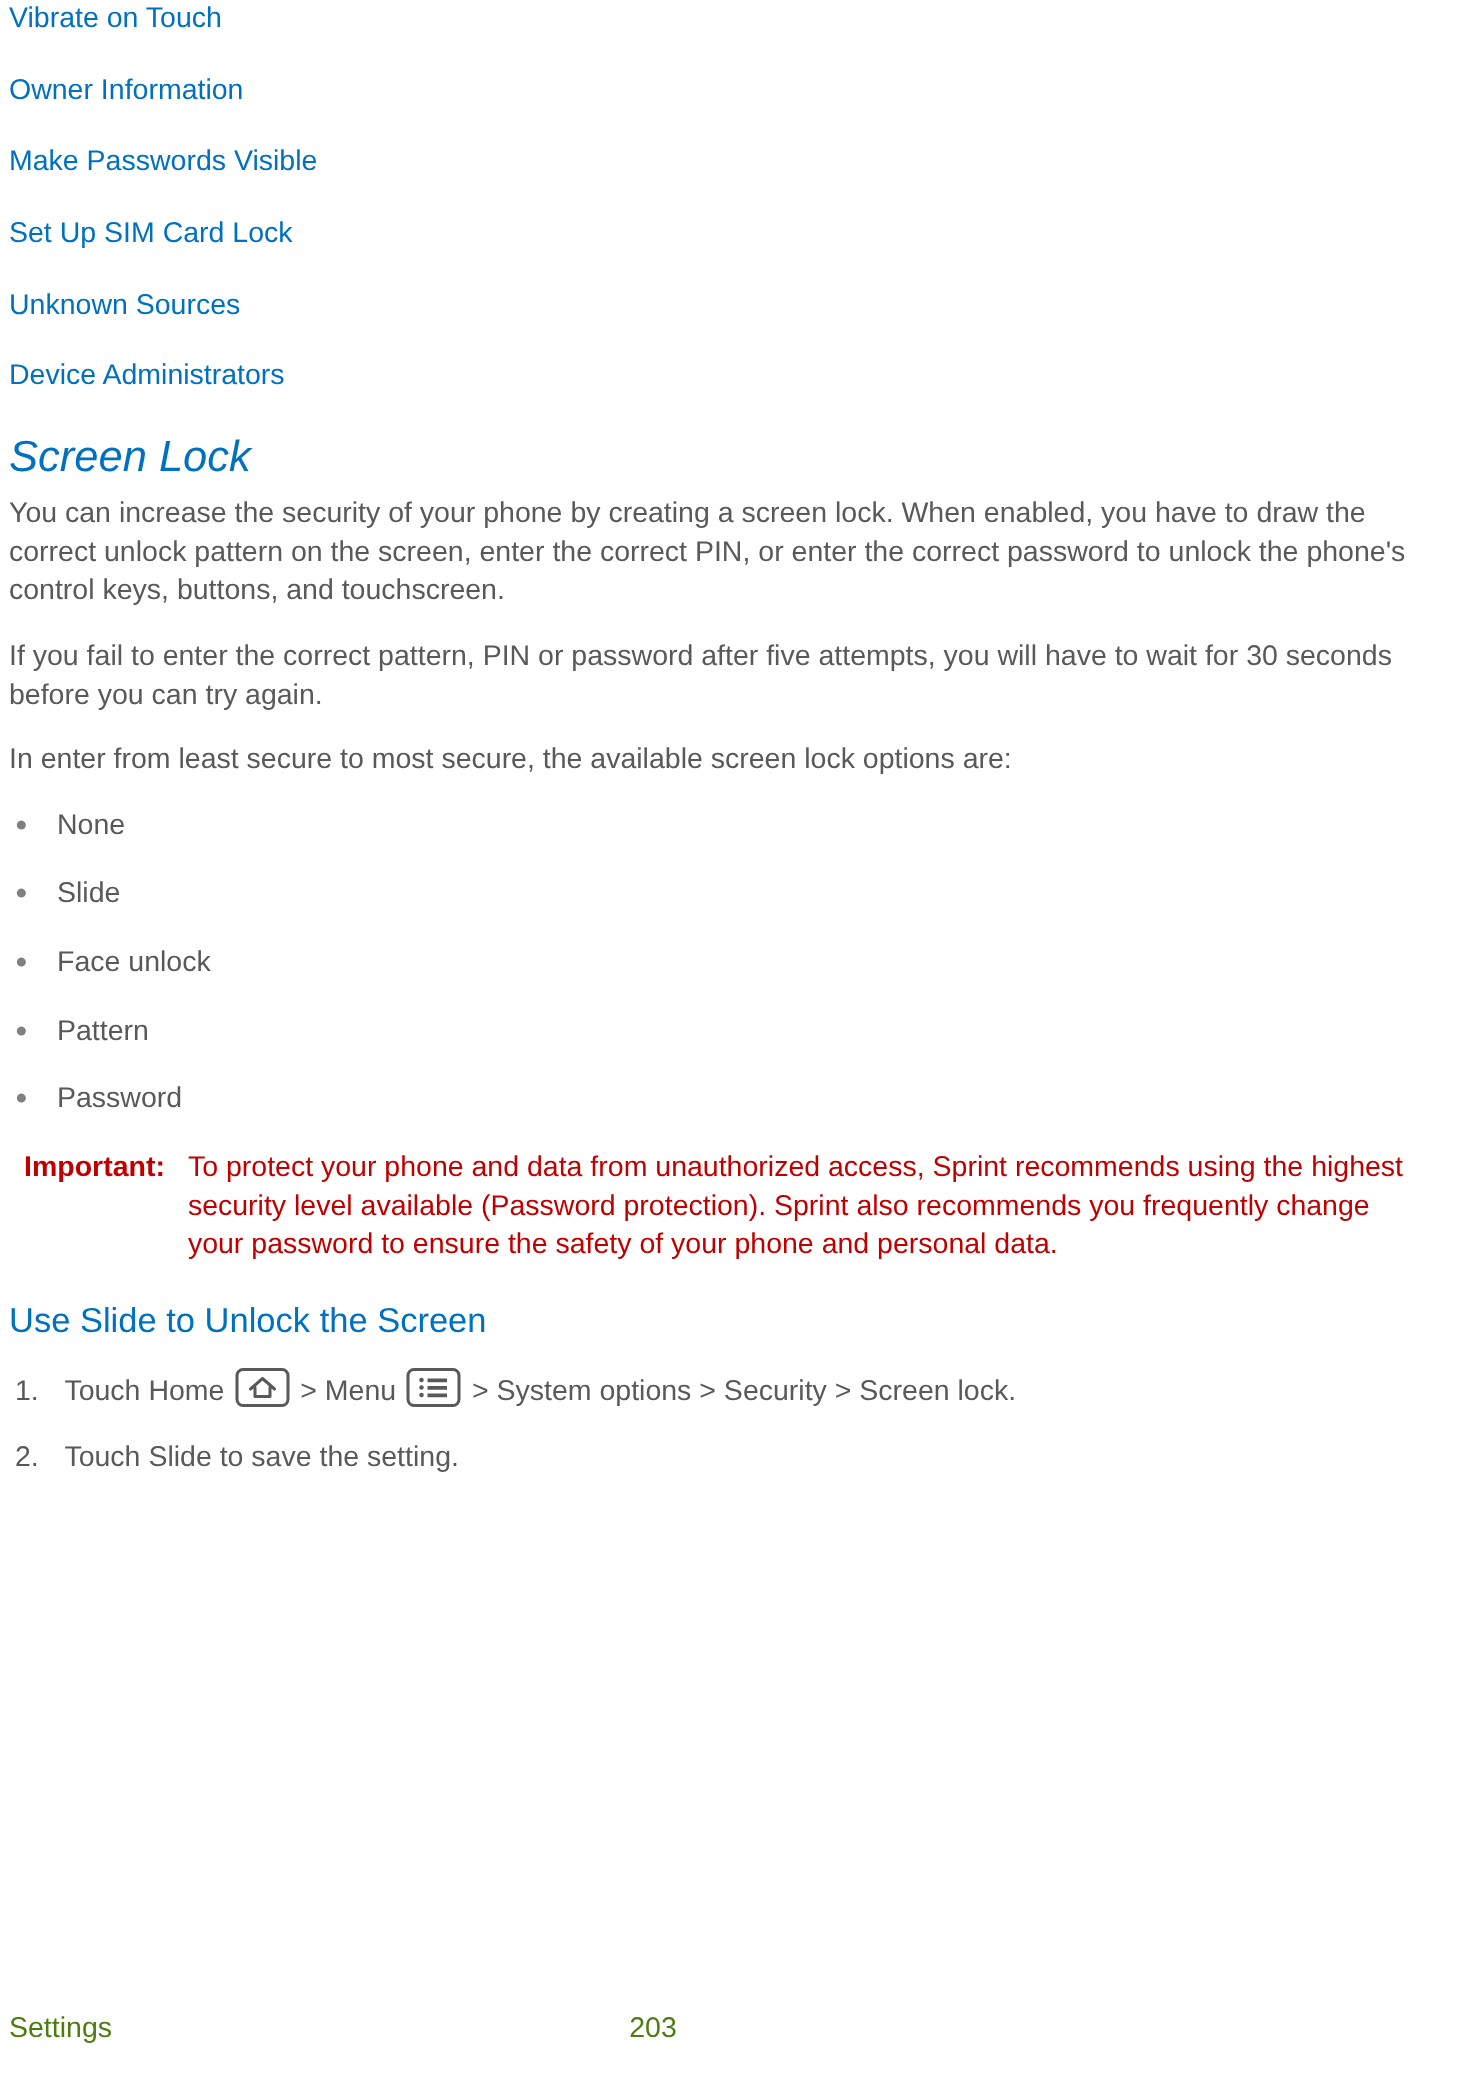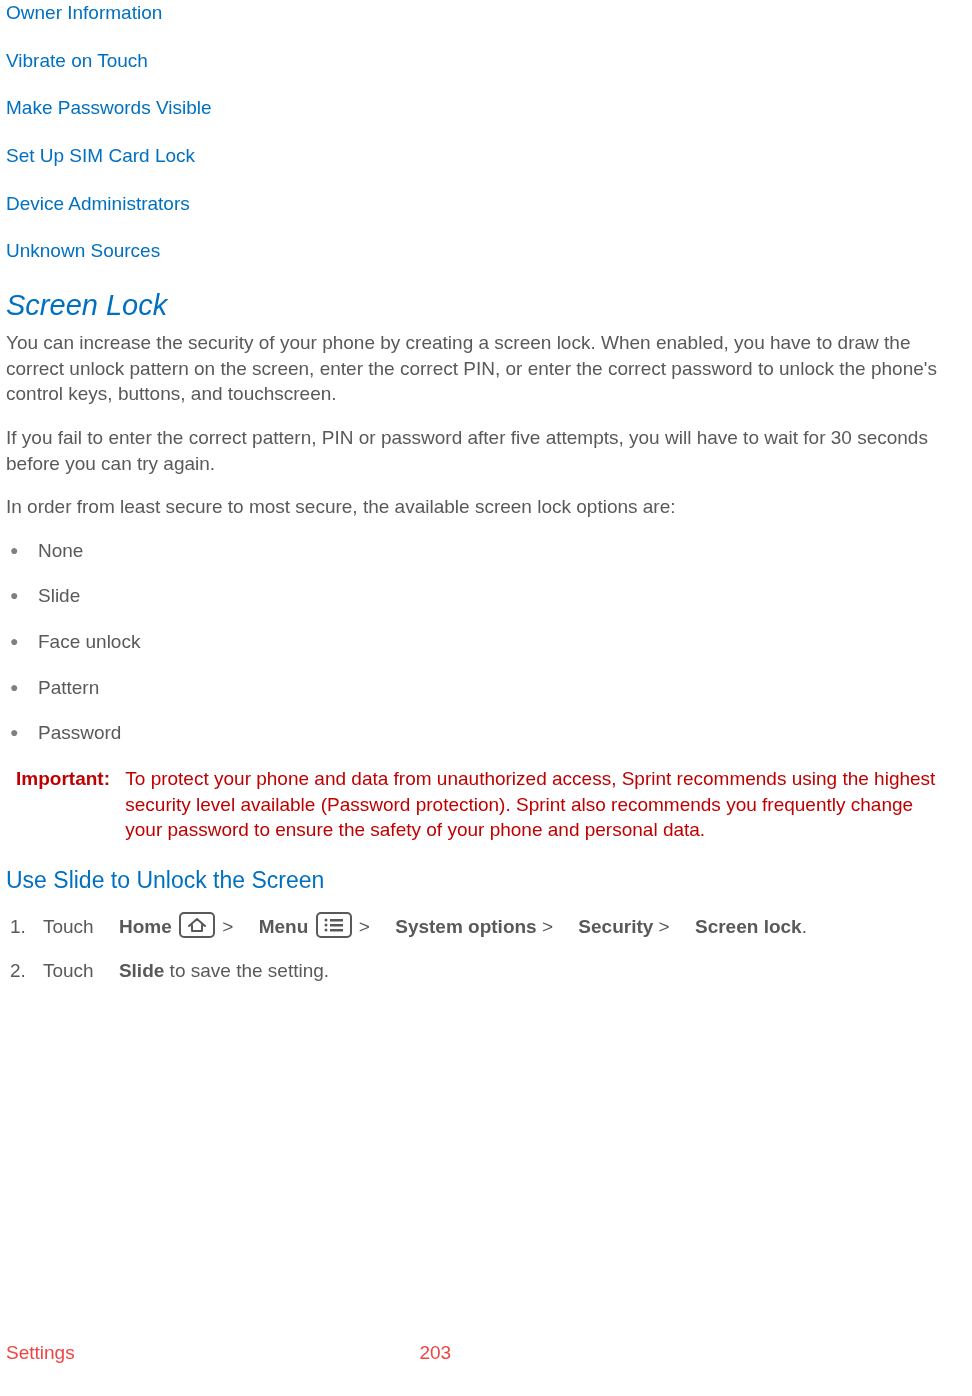--- a/index.html
+++ b/index.html
@@ -82,22 +82,21 @@
       counter-increment: step;
       margin-bottom: 18px;
     }
     .steps li::before {
       content: counter(step) ".";
       display: inline-block;
       width: 28px;
       margin-left: -28px;
     }
     .bold {
-      font-weight: bold;
-      margin-left: 20px;
+      font-weight: normal;
     }
     .icon-box {
       display: inline-block;
       border: 2px solid #595959;
       border-radius: 5px;
       width: 32px;
       height: 22px;
       vertical-align: -5px;
       position: relative;
       margin: 0 2px;
@@ -112,45 +111,45 @@
       left: 5px;
       top: 4px;
     }
     .footer {
       position: absolute;
       bottom: 30px;
       left: 6px;
       right: 6px;
       display: flex;
       justify-content: flex-start;
-      color: #ef4444;
+      color: #4d7c0f;
       font-size: 19px;
     }
     .footer-right {
       text-align: center;
       flex: 1;
       margin-left: -90px;
     }
   </style>
 </head>
 <body>
 
 <div class="content">
+  <a href="#" class="link">Vibrate on Touch</a>
   <a href="#" class="link">Owner Information</a>
-  <a href="#" class="link">Vibrate on Touch</a>
   <a href="#" class="link">Make Passwords Visible</a>
   <a href="#" class="link">Set Up SIM Card Lock</a>
+  <a href="#" class="link">Unknown Sources</a>
   <a href="#" class="link">Device Administrators</a>
-  <a href="#" class="link">Unknown Sources</a>
 
   <div class="heading">Screen Lock</div>
 
   <div class="para">You can increase the security of your phone by creating a screen lock. When enabled, you have to draw the correct unlock pattern on the screen, enter the correct PIN, or enter the correct password to unlock the phone's control keys, buttons, and touchscreen.</div>
   <div class="para">If you fail to enter the correct pattern, PIN or password after five attempts, you will have to wait for 30 seconds before you can try again.</div>
-  <div class="para">In order from least secure to most secure, the available screen lock options are:</div>
+  <div class="para">In enter from least secure to most secure, the available screen lock options are:</div>
 
   <ul class="bullets">
     <li>None</li>
     <li>Slide</li>
     <li>Face unlock</li>
     <li>Pattern</li>
     <li>Password</li>
   </ul>
 
   <div class="important-block">

